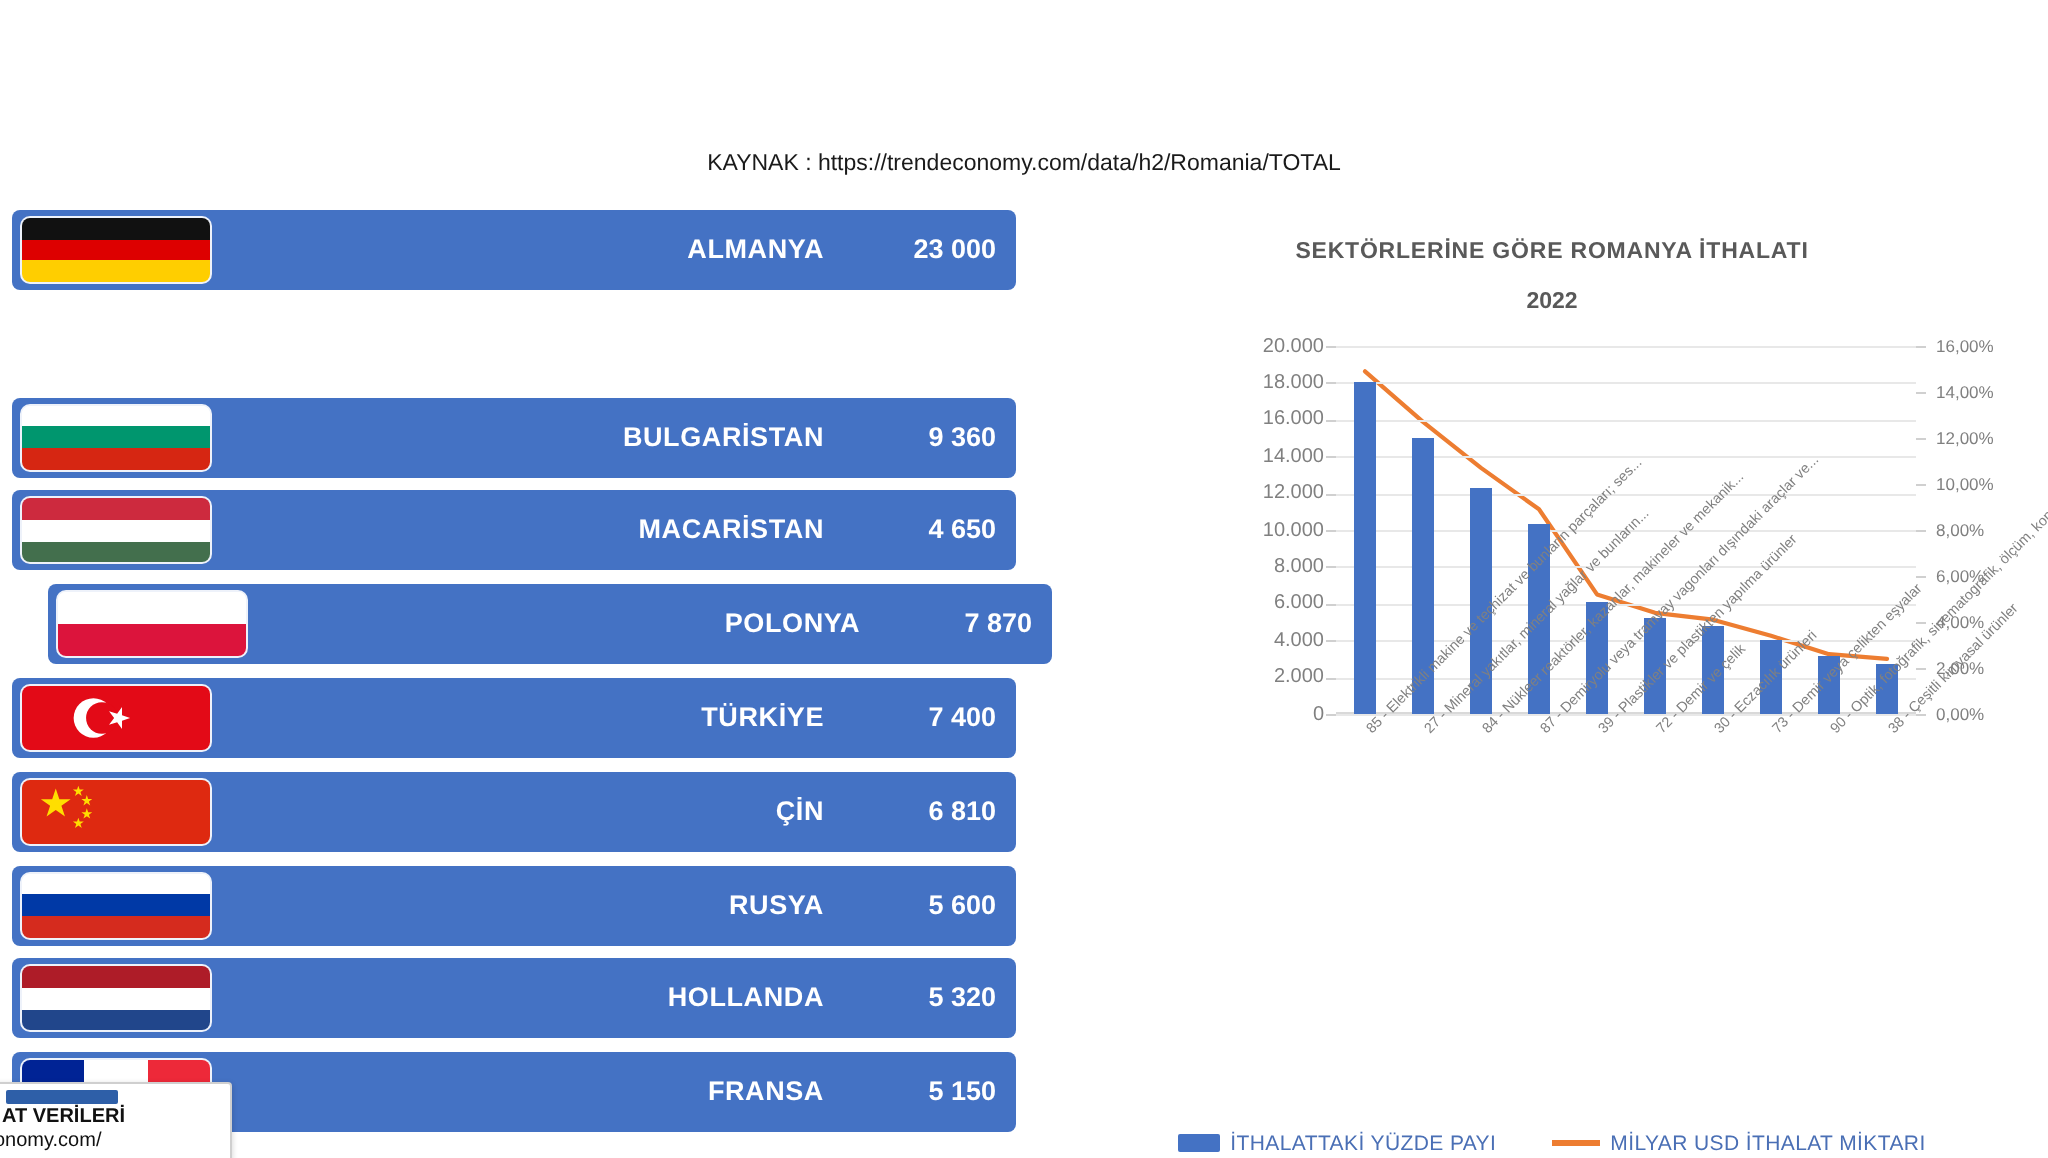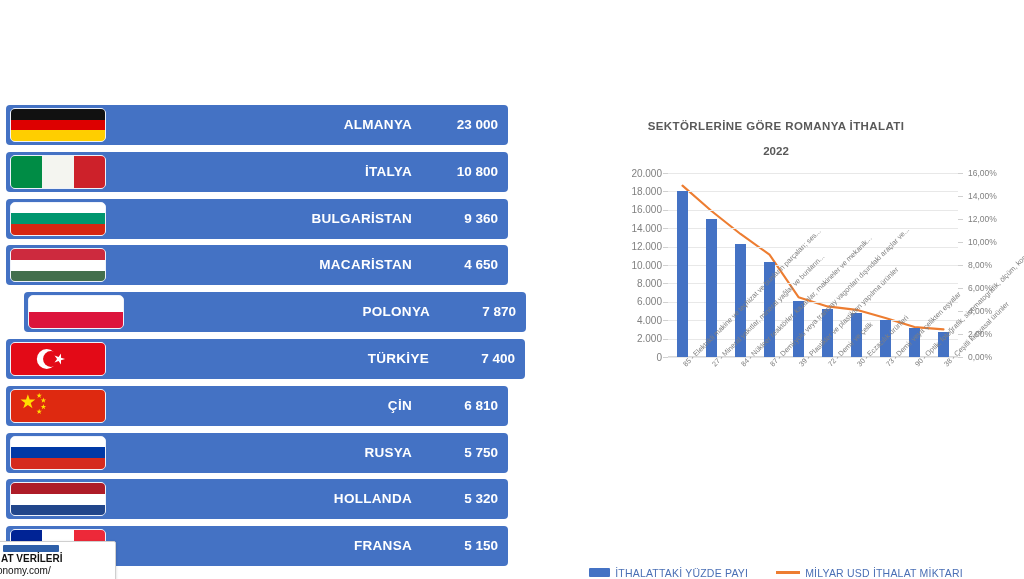--- a/index.html
+++ b/index.html
@@ -91,41 +91,33 @@
   }
   .lg-text{
     display:inline-block;vertical-align:middle;font-size:10.5px;
     color:#4a6fb5;font-weight:400;letter-spacing:.2px;
   }
 </style>
 </head>
 <body>
 
 <div id="header">
+  <div id="source-line">KAYNAK : https://trendeconomy.com/data/h2/Romania/TOTAL</div>
 </div>
 
 <div id="country-panel">
     <div class="country-row" style="top: 0px;">
       <div class="flag">
         <div class="st" style="top:0.000%;height:33.333%;background:#111111"></div>
         <div class="st" style="top:33.333%;height:33.333%;background:#DD0000"></div>
         <div class="st" style="top:66.667%;height:33.333%;background:#FFCE00"></div>
       </div>
       <div class="c-name">ALMANYA</div>
       <div class="c-val">23 000</div>
     </div>
-    <div class="country-row" style="top: 46.8px;">
-      <div class="flag">
-        <div class="vs" style="left:0.000%;width:33.333%;background:#008C45"></div>
-        <div class="vs" style="left:33.333%;width:33.333%;background:#F4F5F0"></div>
-        <div class="vs" style="left:66.667%;width:33.333%;background:#CD212A"></div>
-      </div>
-      <div class="c-name">İTALYA</div>
-      <div class="c-val">10 800</div>
-    </div>
     <div class="country-row" style="top: 93.6px;">
       <div class="flag">
         <div class="st" style="top:0.000%;height:33.333%;background:#FFFFFF"></div>
         <div class="st" style="top:33.333%;height:33.333%;background:#00966E"></div>
         <div class="st" style="top:66.667%;height:33.333%;background:#D62612"></div>
       </div>
       <div class="c-name">BULGARİSTAN</div>
       <div class="c-val">9 360</div>
     </div>
     <div class="country-row" style="top: 140.4px;">
@@ -138,21 +130,21 @@
       <div class="c-val">4 650</div>
     </div>
     <div class="country-row" style="top: 187.2px; margin-left: 18px;">
       <div class="flag">
         <div class="st" style="top:0.000%;height:50.000%;background:#FFFFFF"></div>
         <div class="st" style="top:50.000%;height:50.000%;background:#DC143C"></div>
       </div>
       <div class="c-name">POLONYA</div>
       <div class="c-val">7 870</div>
     </div>
-    <div class="country-row" style="top: 234px; padding-left: 17px;">
+    <div class="country-row" style="top: 234px;">
       <div class="flag">
         <div class="st" style="top:0;height:100%;background:#E30A17"></div>
       <svg viewBox="0 0 96 34" style="position:absolute;left:0;top:0;width:100%;height:100%">
         <circle cx="36" cy="17" r="10.5" fill="#fff"></circle>
         <circle cx="40.5" cy="17" r="8.4" fill="#E30A17"></circle>
         <polygon fill="#fff" points="55.5,17 51.2,18.4 51.2,22.9 48.6,19.2 44.3,20.6 47,17 44.3,13.4 48.6,14.8 51.2,11.1 51.2,15.6"></polygon>
       </svg>
       </div>
       <div class="c-name">TÜRKİYE</div>
       <div class="c-val">7 400</div>
@@ -173,21 +165,21 @@
       <div class="c-name">ÇİN</div>
       <div class="c-val">6 810</div>
     </div>
     <div class="country-row" style="top: 327.6px;">
       <div class="flag">
         <div class="st" style="top:0.000%;height:33.333%;background:#FFFFFF"></div>
         <div class="st" style="top:33.333%;height:33.333%;background:#0039A6"></div>
         <div class="st" style="top:66.667%;height:33.333%;background:#D52B1E"></div>
       </div>
       <div class="c-name">RUSYA</div>
-      <div class="c-val">5 750</div>
+      <div class="c-val">5 600</div>
     </div>
     <div class="country-row" style="top: 374.4px;">
       <div class="flag">
         <div class="st" style="top:0.000%;height:33.333%;background:#AE1C28"></div>
         <div class="st" style="top:33.333%;height:33.333%;background:#FFFFFF"></div>
         <div class="st" style="top:66.667%;height:33.333%;background:#21468B"></div>
       </div>
       <div class="c-name">HOLLANDA</div>
       <div class="c-val">5 320</div>
     </div>

